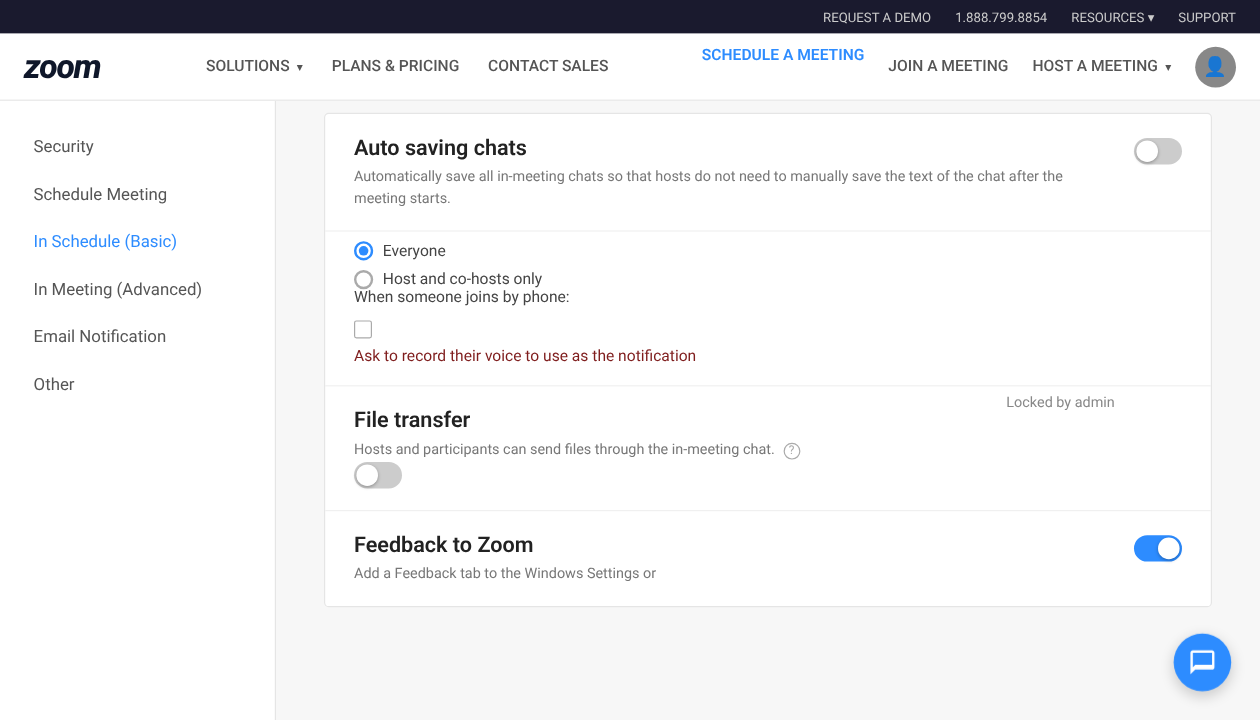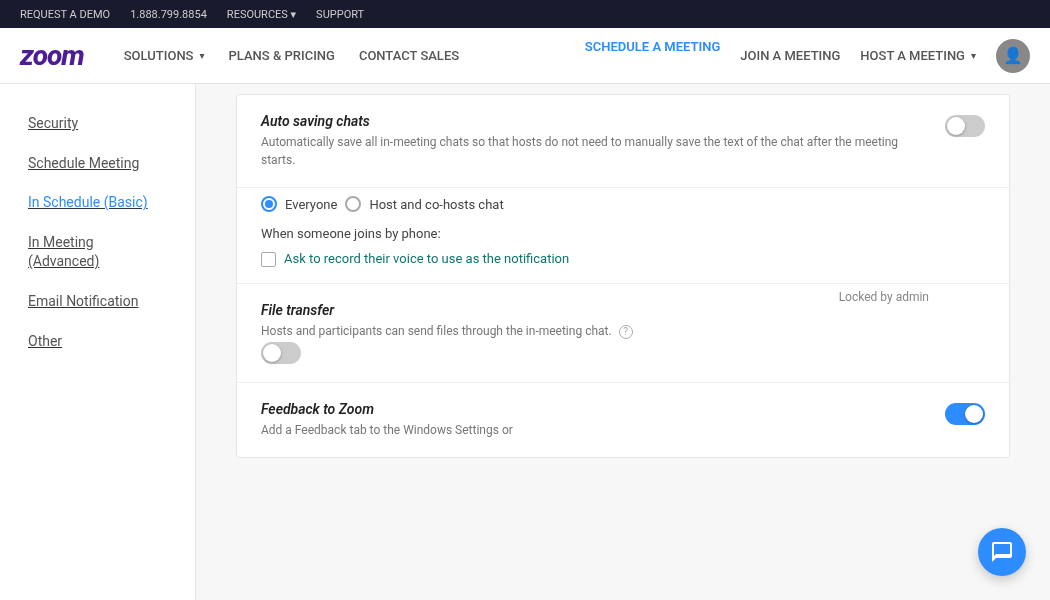--- a/index.html
+++ b/index.html
@@ -4,51 +4,52 @@
   <style>
     * { box-sizing: border-box; margin: 0; padding: 0; }
     body { font-family: -apple-system, BlinkMacSystemFont, 'Segoe UI', Roboto, sans-serif; background: #f7f7f7; color: #333; font-size: 14px; }
 
     
     .utility-bar {
       background: #1a1a2e;
       color: #ccc;
       font-size: 11px;
       display: flex;
-      justify-content: flex-start;
+      justify-content: flex-end;
       align-items: center;
       padding: 0 20px;
       height: 28px;
       gap: 20px;
     }
     .utility-bar a { color: #ccc; text-decoration: none; cursor: pointer; }
 
     
     .main-nav {
       background: #fff;
       border-bottom: 1px solid #e5e5e5;
       display: flex;
       align-items: center;
       padding: 0 20px;
       height: 56px;
       gap: 30px;
     }
     .nav-logo {
-      color: #4c1d95;
+      color: #0f172a;
       font-size: 28px;
       font-weight: 800;
       letter-spacing: -1px;
       font-style: italic;
       margin-right: 10px;
     }
     .nav-links-left {
       display: flex;
       align-items: center;
       gap: 24px;
       flex: 1;
+      justify-content: center;
     }
     .nav-link {
       color: #555;
       text-decoration: none;
       font-size: 13px;
       font-weight: 500;
       cursor: pointer;
       display: flex;
       align-items: center;
       gap: 4px;
@@ -79,27 +80,26 @@
 
     
     .page-layout {
       display: flex;
       height: calc(600px - 28px - 56px);
       overflow: hidden;
     }
 
     
     .sidebar {
-      width: 196px;
+      width: 230px;
       background: #fff;
       border-right: 1px solid #e5e5e5;
       padding: 20px 0;
       flex-shrink: 0;
       overflow-y: auto;
-      text-decoration: underline;
     }
     .sidebar-item {
       padding: 10px 28px;
       font-size: 14px;
       color: #555;
       cursor: pointer;
       line-height: 1.4;
     }
     .sidebar-item.active { color: #2d8cff; }
 
@@ -123,25 +123,24 @@
       align-items: flex-start;
       justify-content: space-between;
       padding: 18px 24px;
       border-bottom: 1px solid #f0f0f0;
       position: relative;
     }
     .setting-row:last-child { border-bottom: none; }
 
     .setting-info { flex: 1; padding-right: 20px; }
     .setting-title {
-      font-size: 14px;
+      font-size: 18px;
       font-weight: 600;
       color: #222;
       margin-bottom: 4px;
-      font-style: italic;
     }
     .setting-desc {
       font-size: 12px;
       color: #777;
       line-height: 1.5;
     }
 
     .setting-control { flex-shrink: 0; display: flex; align-items: flex-start; padding-top: 2px; }
 
     
@@ -174,21 +173,21 @@
     .sub-settings {
       padding: 8px 24px 16px 24px;
       border-bottom: 1px solid #f0f0f0;
     }
     .sub-settings:last-child { border-bottom: none; }
     .sub-label {
       font-size: 13px;
       color: #444;
       margin-bottom: 10px;
     }
-    .radio-group { display: flex; flex-direction: row; gap: 8px; margin-bottom: 14px; }
+    .radio-group { display: flex; flex-direction: column; gap: 8px; }
     .radio-item {
       display: flex;
       align-items: center;
       gap: 8px;
       font-size: 13px;
       color: #444;
       cursor: pointer;
     }
     .radio-circle {
       width: 16px;
@@ -211,22 +210,23 @@
     .radio-circle.unselected {
       border-color: #aaa;
     }
 
     .checkbox-group { display: flex; flex-direction: column; gap: 6px; }
     .checkbox-item {
       display: flex;
       align-items: flex-start;
       gap: 8px;
       font-size: 13px;
-      color: #0f766e;
-      cursor: pointer;
+      color: #7f1d1d;
+      cursor: pointer;
+      flex-direction: column;
     }
     .checkbox-box {
       width: 15px;
       height: 15px;
       border: 1.5px solid #aaa;
       border-radius: 2px;
       background: #fff;
       flex-shrink: 0;
       margin-top: 1px;
     }
@@ -332,21 +332,21 @@
 
 
       <div class="sub-settings">
         <div class="radio-group">
           <label class="radio-item">
             <div class="radio-circle selected"></div>
             <span>Everyone</span>
           </label>
           <label class="radio-item">
             <div class="radio-circle unselected"></div>
-            <span>Host and co-hosts chat</span>
+            <span>Host and co-hosts only</span>
           </label>
         </div>
         <div class="sub-label">When someone joins by phone:</div>
         <div class="checkbox-group">
           <label class="checkbox-item">
             <div class="checkbox-box"></div>
             <span>Ask to record their voice to use as the notification</span>
           </label>
         </div>
       </div>

